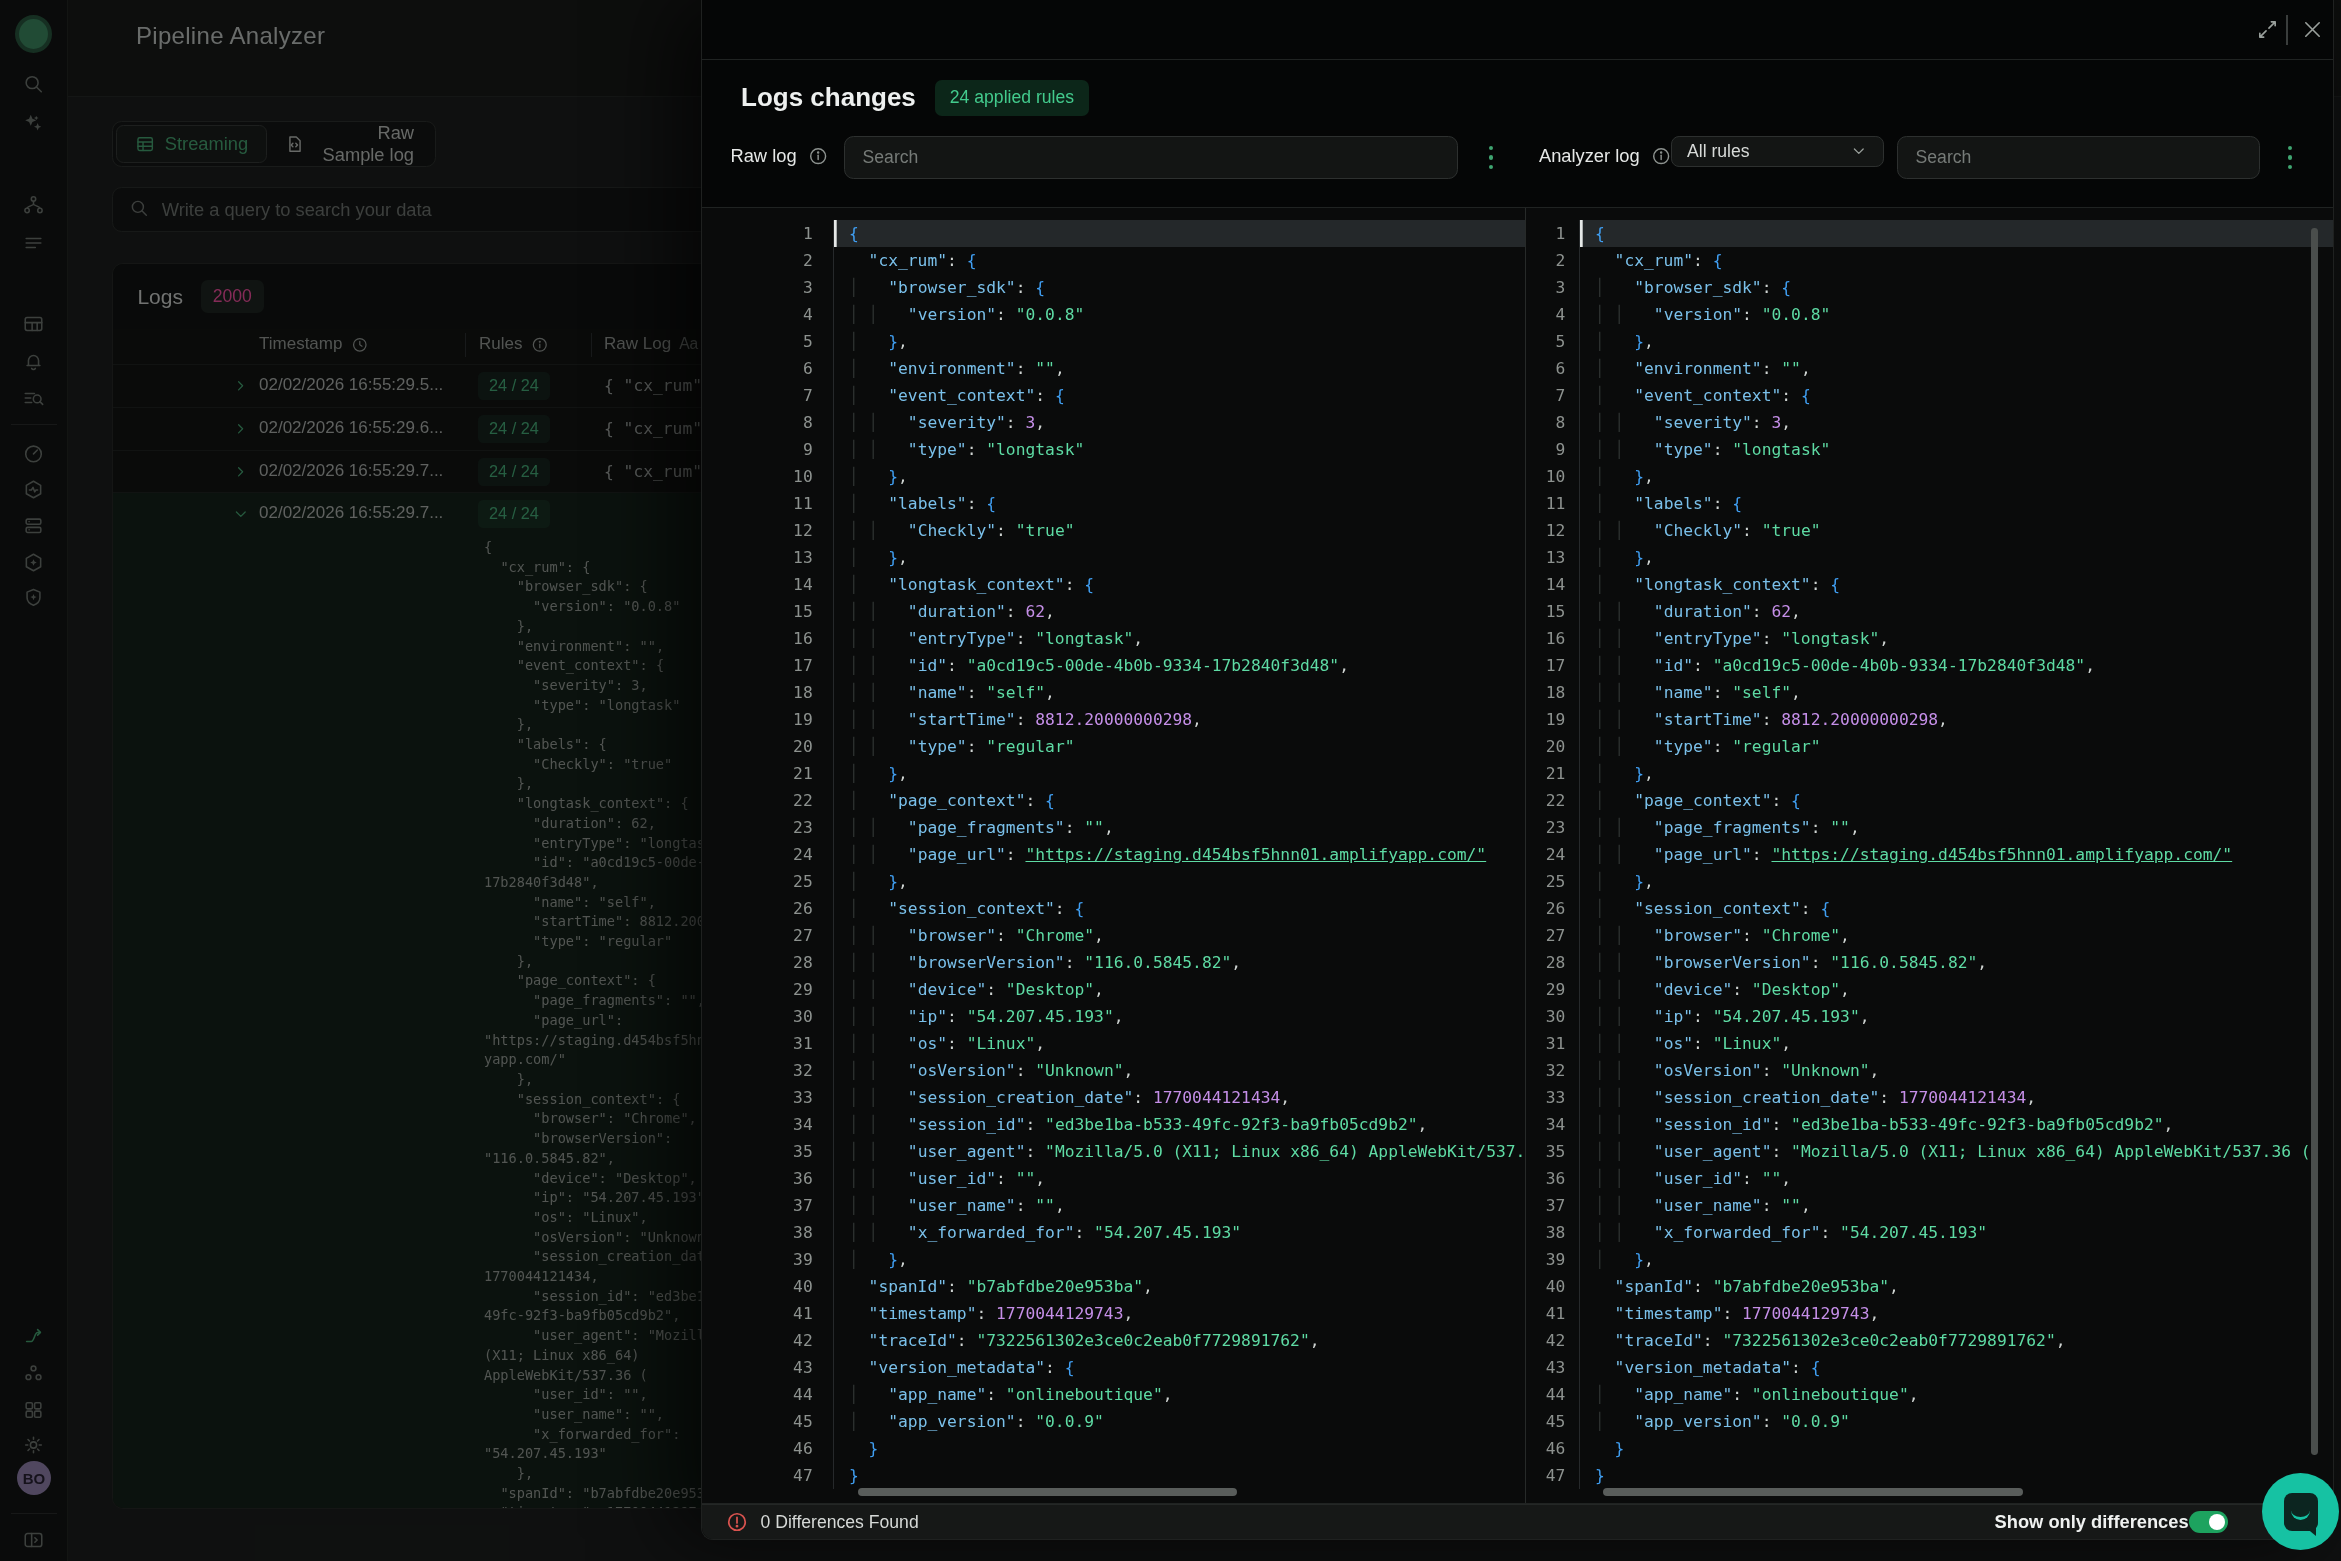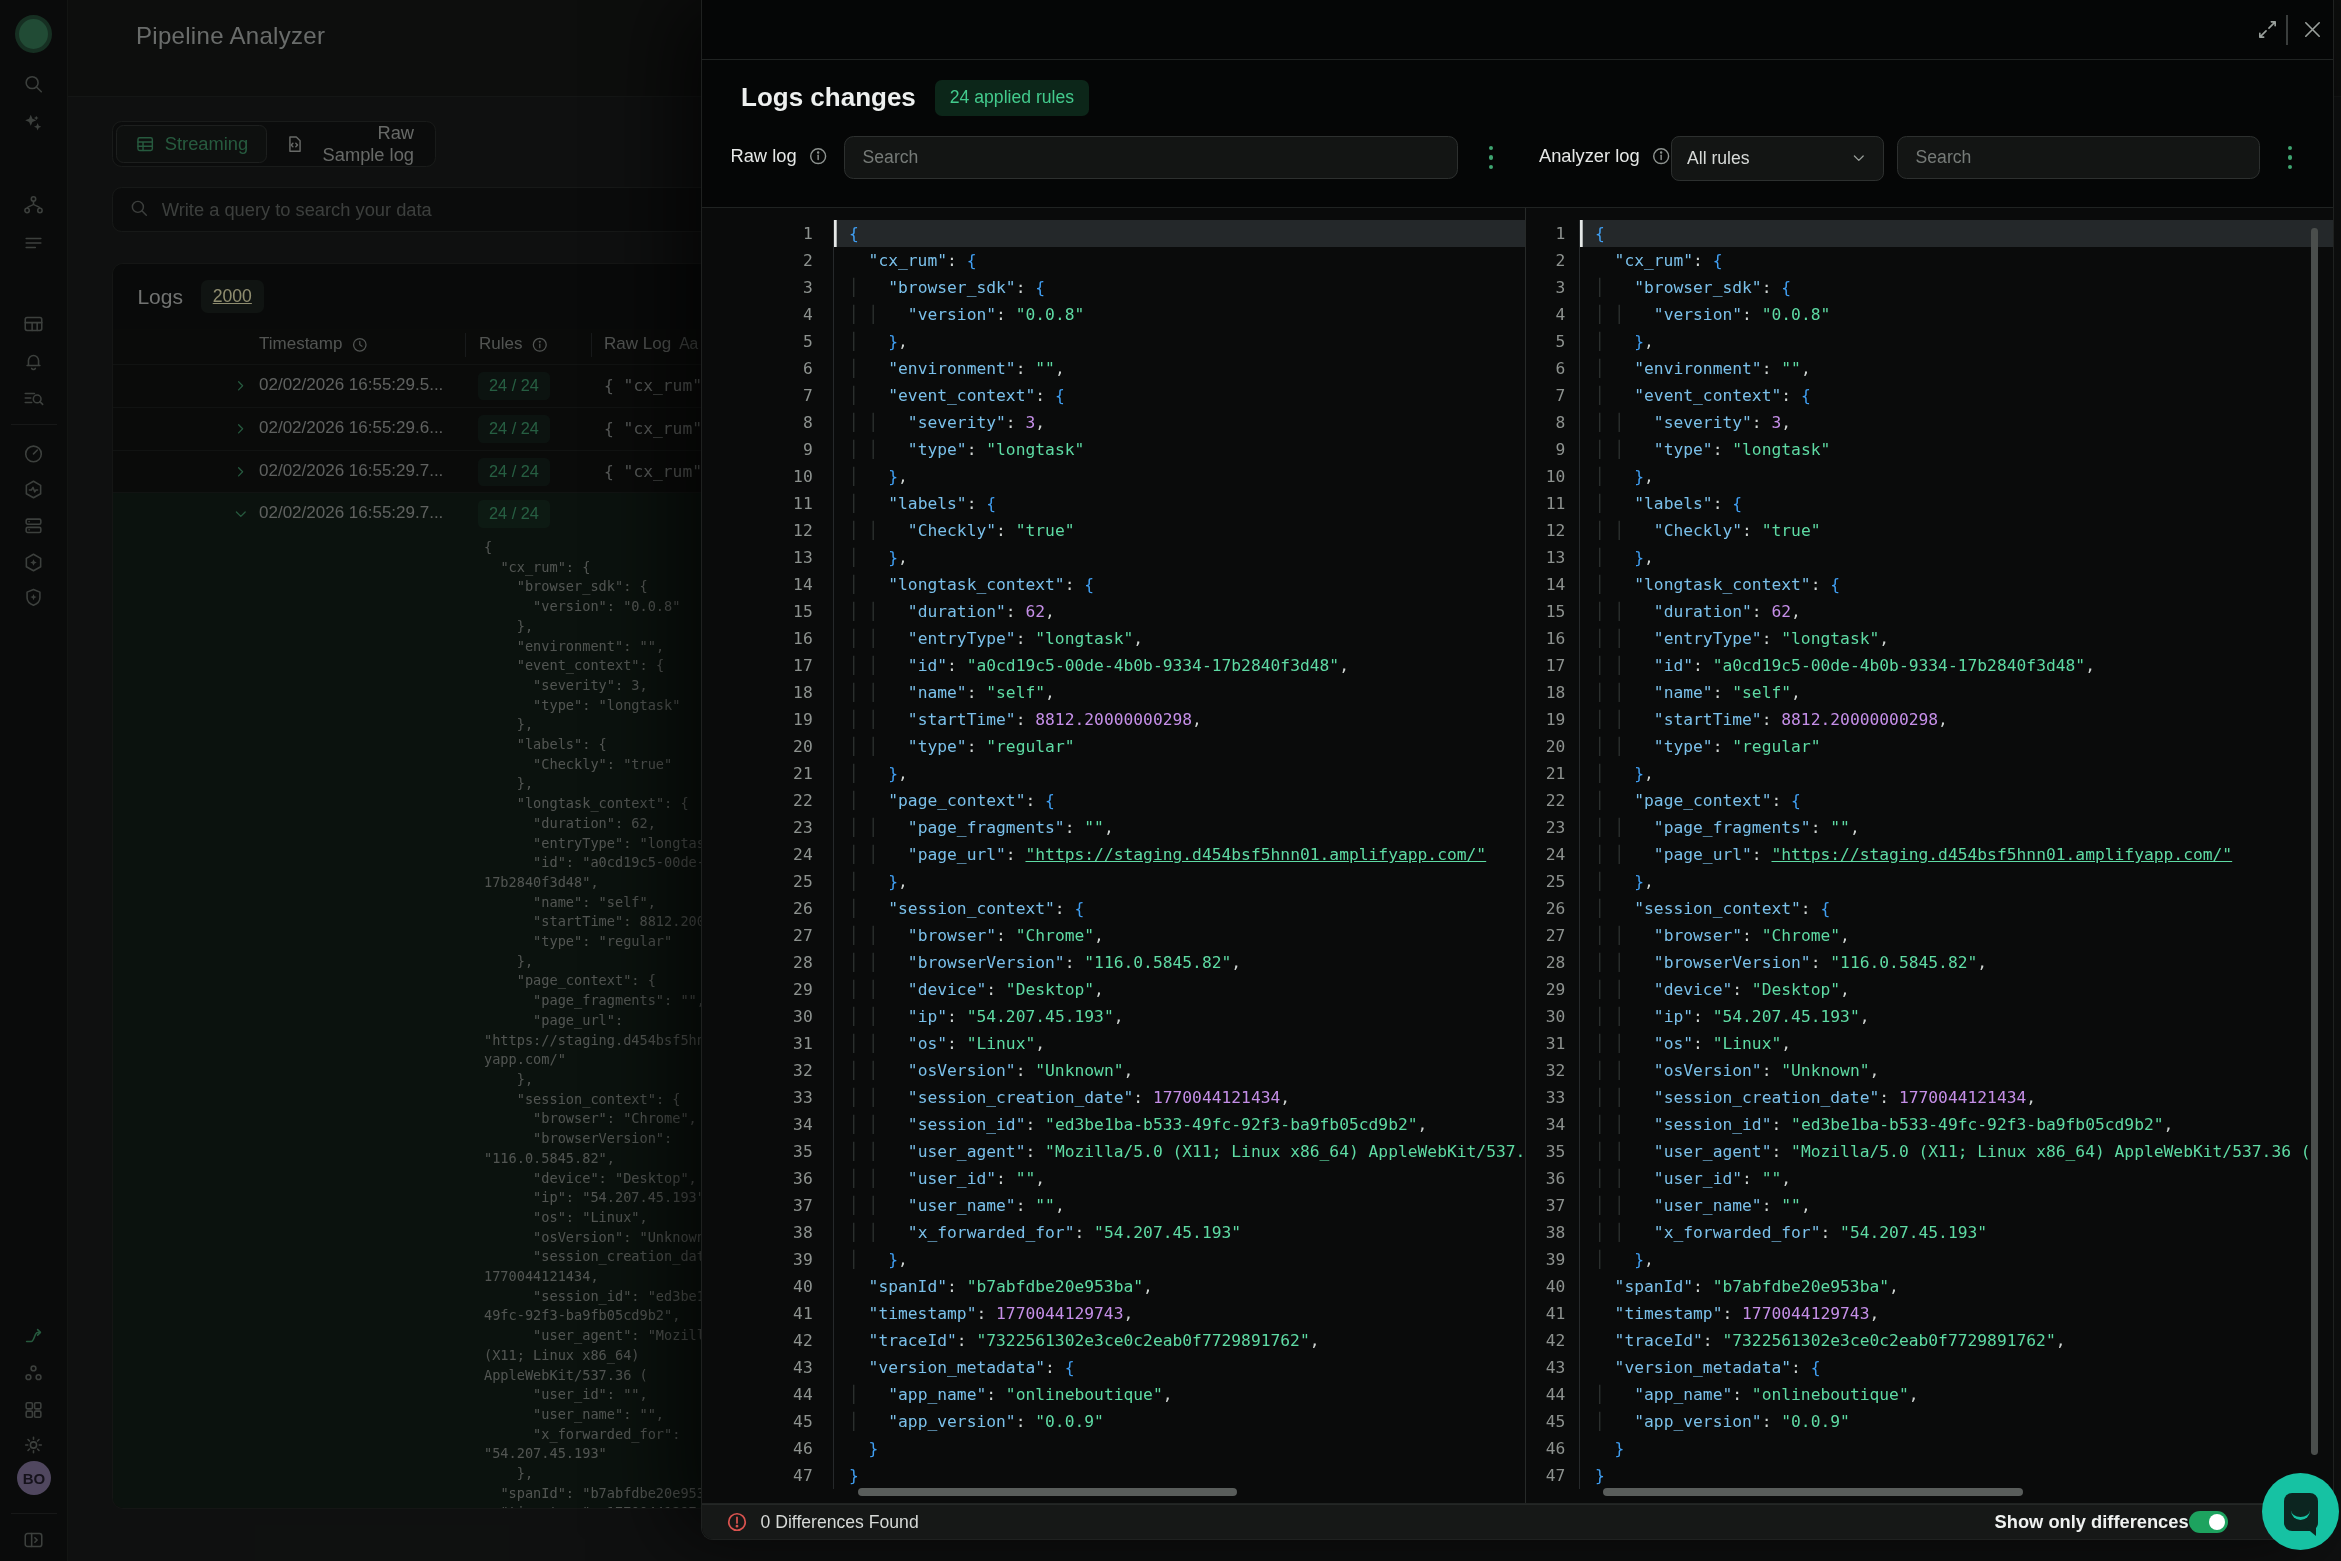--- a/index.html
+++ b/index.html
@@ -47,21 +47,21 @@
   #query-input { background: transparent; border: 0; outline: 0; flex: auto; font-size: 18.3px;
     color: #c9ccca; font-family: "Liberation Sans", sans-serif; }
   #query-input::placeholder { color: #676c69; }
 
   
   #logs-panel { position: absolute; left: 112px; top: 263px; width: 651px; height: 1246px;
     background: #0b0d0c; border: 0.7px solid #1f2220; border-radius: 11px; overflow: hidden; }
   #logs-head { position: absolute; left: 0; top: 0; right: 0; height: 65px; display: flex;
     align-items: center; padding: 0 24.4px; gap: 17.6px; background: #0a0c0b; }
   #logs-title { font-size: 21px; color: #c6c9c7; font-weight: 500; }
-  #logs-count { font-size: 17.6px; color: #fef9c3; background: #161e1a; border-radius: 6.8px; padding: 6.1px 12.2px; text-decoration: underline; }
+  #logs-count { font-size: 17.6px; color: #ec4899; background: #161e1a; border-radius: 6.8px; padding: 6.1px 12.2px; }
   #thead { position: absolute; left: 0; top: 65px; right: 0; height: 35px; color: #8e938f; font-size: 17px; }
   #thead .col-label { position: absolute; top: 5.4px; display: flex; align-items: center; gap: 8.1px; }
   #thead svg { width: 17.6px; height: 17.6px; }
   .col-sep { position: absolute; top: 4.1px; width: 0.7px; height: 24.4px; background: #26292b; }
   #tbody { position: absolute; left: 0; top: 100px; right: 0; bottom: 0; }
   .trow { position: relative; height: 43px; border-top: 0.7px solid #191c1a; }
   .trow .chev { position: absolute; left: 119px; top: 12.2px; width: 17.6px; height: 17.6px; color: #3f9d6b; }
   .trow .ts { position: absolute; left: 146px; top: 10.2px; font-size: 17px; color: #a6aaa7; white-space: nowrap; }
   .trow .rules-badge { position: absolute; left: 365px; top: 6.8px; font-size: 16.3px; color: #3fa571;
     background: rgba(63,165,113,0.10); border-radius: 5.4px; padding: 4.7px 11px; }
@@ -96,21 +96,21 @@
     font-size: 18.3px; color: #e6e8e7; }
   .info-icon { width: 20.3px; height: 20.3px; color: #8d928f; }
   .search-box { position: absolute; top: 2.7px; height: 43px; background: #131514; border: 0.7px solid #2d302f;
     border-radius: 9.5px; display: flex; align-items: center; padding: 0 17.6px; }
   .search-box input { background: transparent; border: 0; outline: 0; width: 100%; font-size: 17.6px;
     color: #a16207; font-family: "Liberation Sans", sans-serif; }
   .search-box input::placeholder { color: #767b78; }
   .kebab { position: absolute; top: 9.5px; width: 8.1px; height: 30px; display: flex; flex-direction: column;
     align-items: center; justify-content: center; gap: 5.4px; }
   .kebab i { width: 4.1px; height: 4.1px; border-radius: 50%; background: #3fa571; }
-  #rules-select { position: absolute; left: 969px; top: 2.7px; width: 213px; height: 45px;
+  #rules-select { position: absolute; left: 969px; top: 2.7px; width: 213px; height: 31px;
     background: #131514; border: 0.7px solid #2d302f; border-radius: 8.1px; display: flex; align-items: center;
     justify-content: space-between; padding: 0 15px; font-size: 17.6px; color: #d7dad8; }
   #rules-select svg { width: 17.6px; height: 17.6px; color: #9aa09c; }
 
   
   #code-area { position: absolute; left: 0; top: 207px; right: 0; bottom: 35px;
     border-top: 0.7px solid #202322; border-bottom: 0.7px solid #202322; background: #0a0b0b; overflow: hidden; }
   .pane { position: absolute; top: 0; bottom: 0; overflow: hidden;
     font-family: "DejaVu Sans Mono", monospace; font-size: 16.3px; line-height: 27px; padding-top: 12.2px; }
   #pane-raw { left: 0; width: 823px; }

